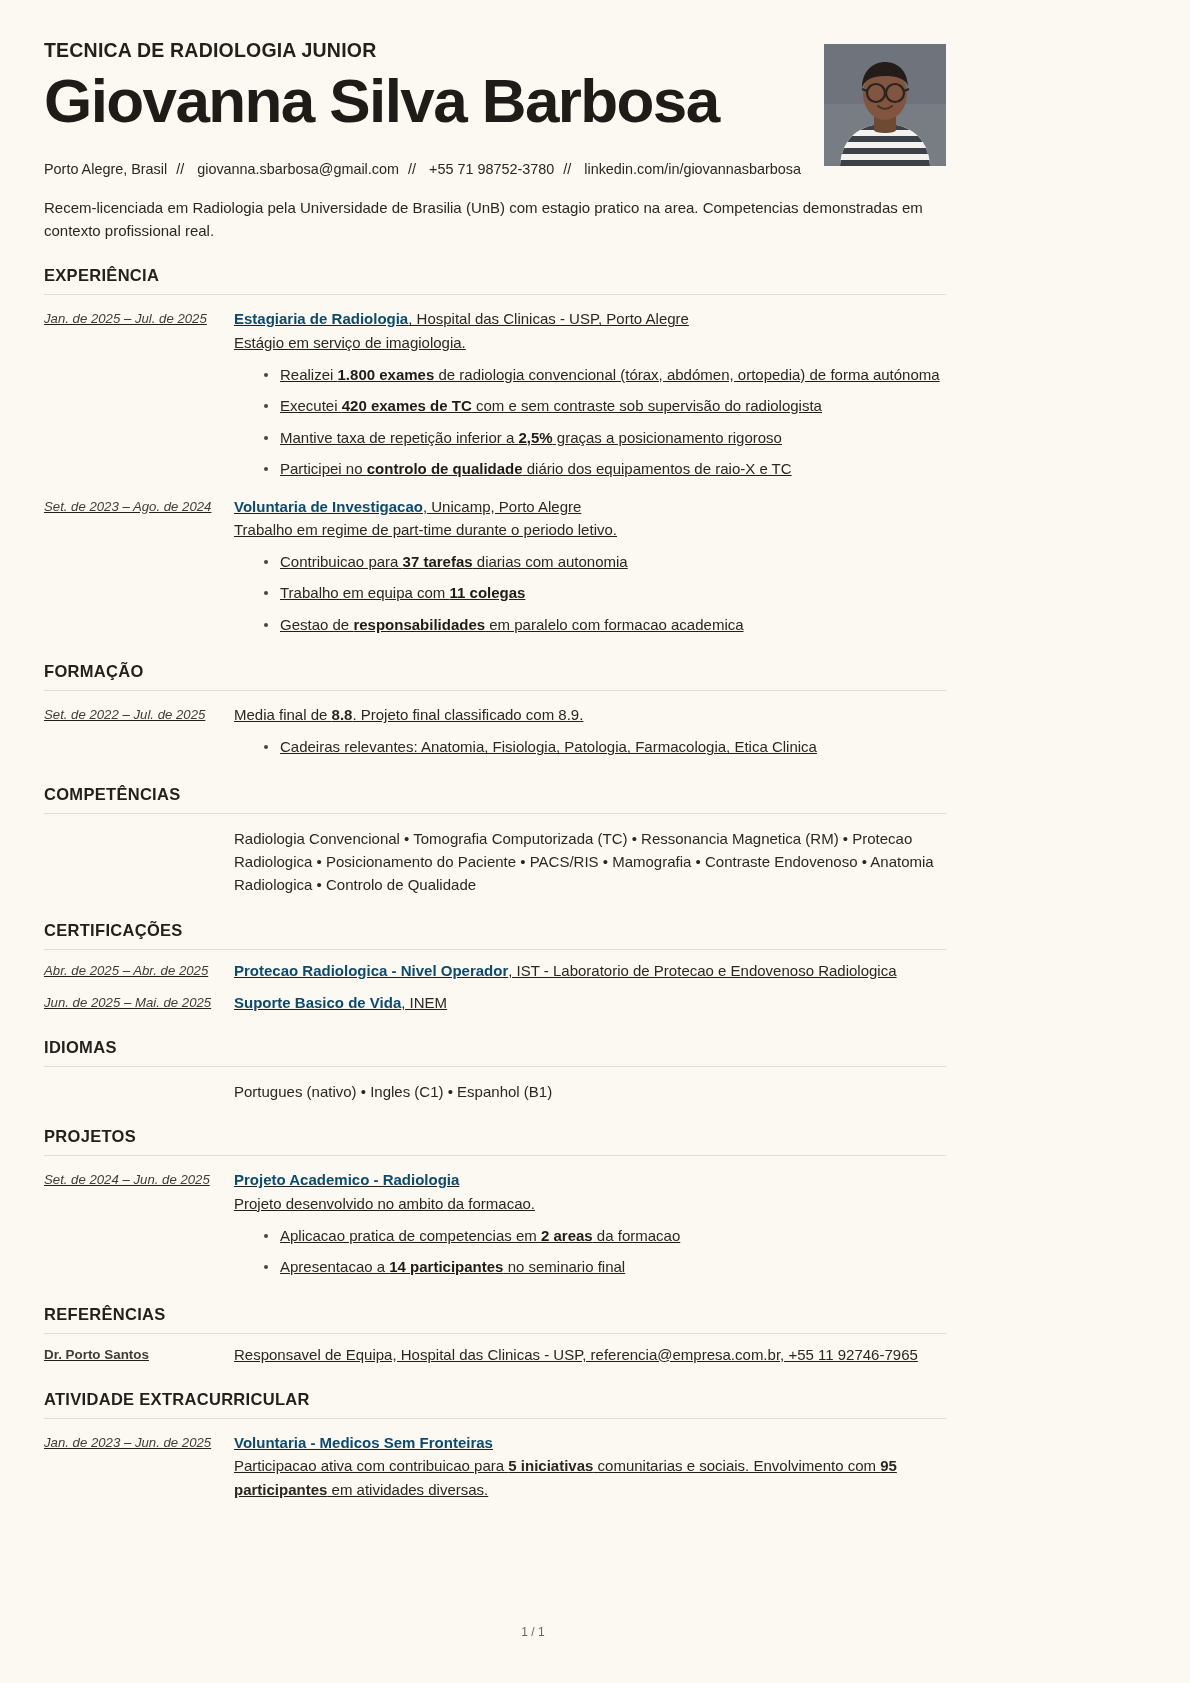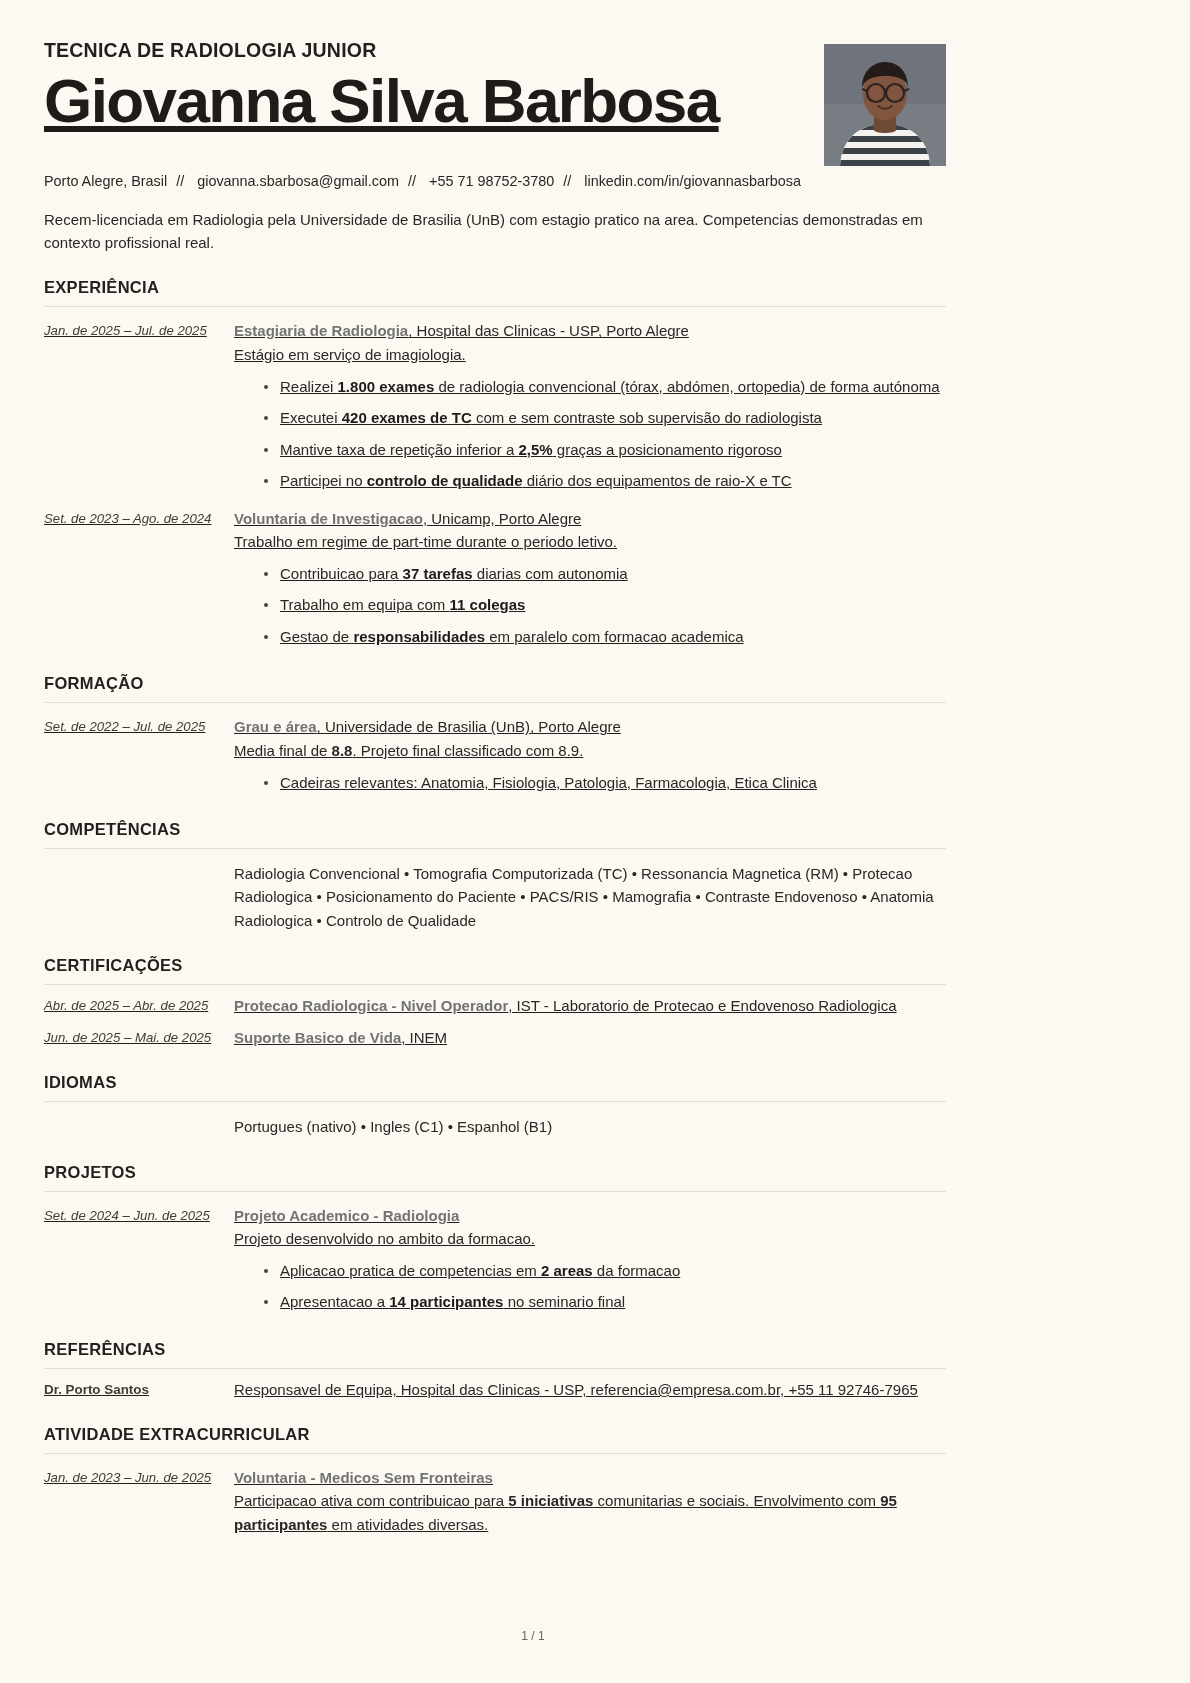--- a/index.html
+++ b/index.html
@@ -36,23 +36,22 @@
     letter-spacing: 0.2px;
     color: #231f1c;
     margin: 0 0 6px 0;
     line-height: 1.25;
   }
   .full-name {
     font-size: 62px;
     font-weight: bold;
     letter-spacing: -1.6px;
     line-height: 1.08;
-    margin: 0 0 36px 0;
+    margin: 0 0 24px 0;
     color: #1e1b19;
-    text-decoration: underline;
   }
   .contact-line {
     font-size: 14.4px;
     color: #2b2724;
     line-height: 1.4;
     white-space: nowrap;
   }
   .contact-sep {
     display: inline-block;
     padding: 0 9px 0 5px;
@@ -113,21 +112,21 @@
     font-size: 13.4px;
   }
   .entry-body {
     flex: 1 1 auto;
     font-size: 15px;
     line-height: 1.5;
     color: #2b2724;
     min-width: 0;
   }
   .entry-head { line-height: 1.55; }
-  .entry-head b { font-weight: bold; color: #737373; }
+  .entry-head b { font-weight: bold; color: #0c4a6e; }
   .entry-sub { line-height: 1.6; }
 
   ul.bullets {
     list-style: none;
     margin: 9px 0 0 0;
     padding: 0 0 0 30px;
   }
   ul.bullets li {
     position: relative;
     font-size: 15px;
@@ -267,23 +266,20 @@
     </div>
   </div>
 
   <div class="section">
     <div class="section-title">FORMAÇÃO</div>
     <div class="rule"></div>
 
     <div class="entry">
       <div class="entry-date">Set. de 2022 – Jul. de 2025</div>
       <div class="entry-body">
-        <div class="entry-head">
-          <b>Grau e área</b><span>, Universidade de Brasilia (UnB), Porto Alegre</span>
-        </div>
         <div class="entry-sub">
           <span>Media final de </span><b>8.8</b><span>. Projeto final classificado com 8.9.</span>
         </div>
         <ul class="bullets">
           <li><span>Cadeiras relevantes: Anatomia, Fisiologia, Patologia, Farmacologia, Etica Clinica</span></li>
         </ul>
       </div>
     </div>
   </div>
 

